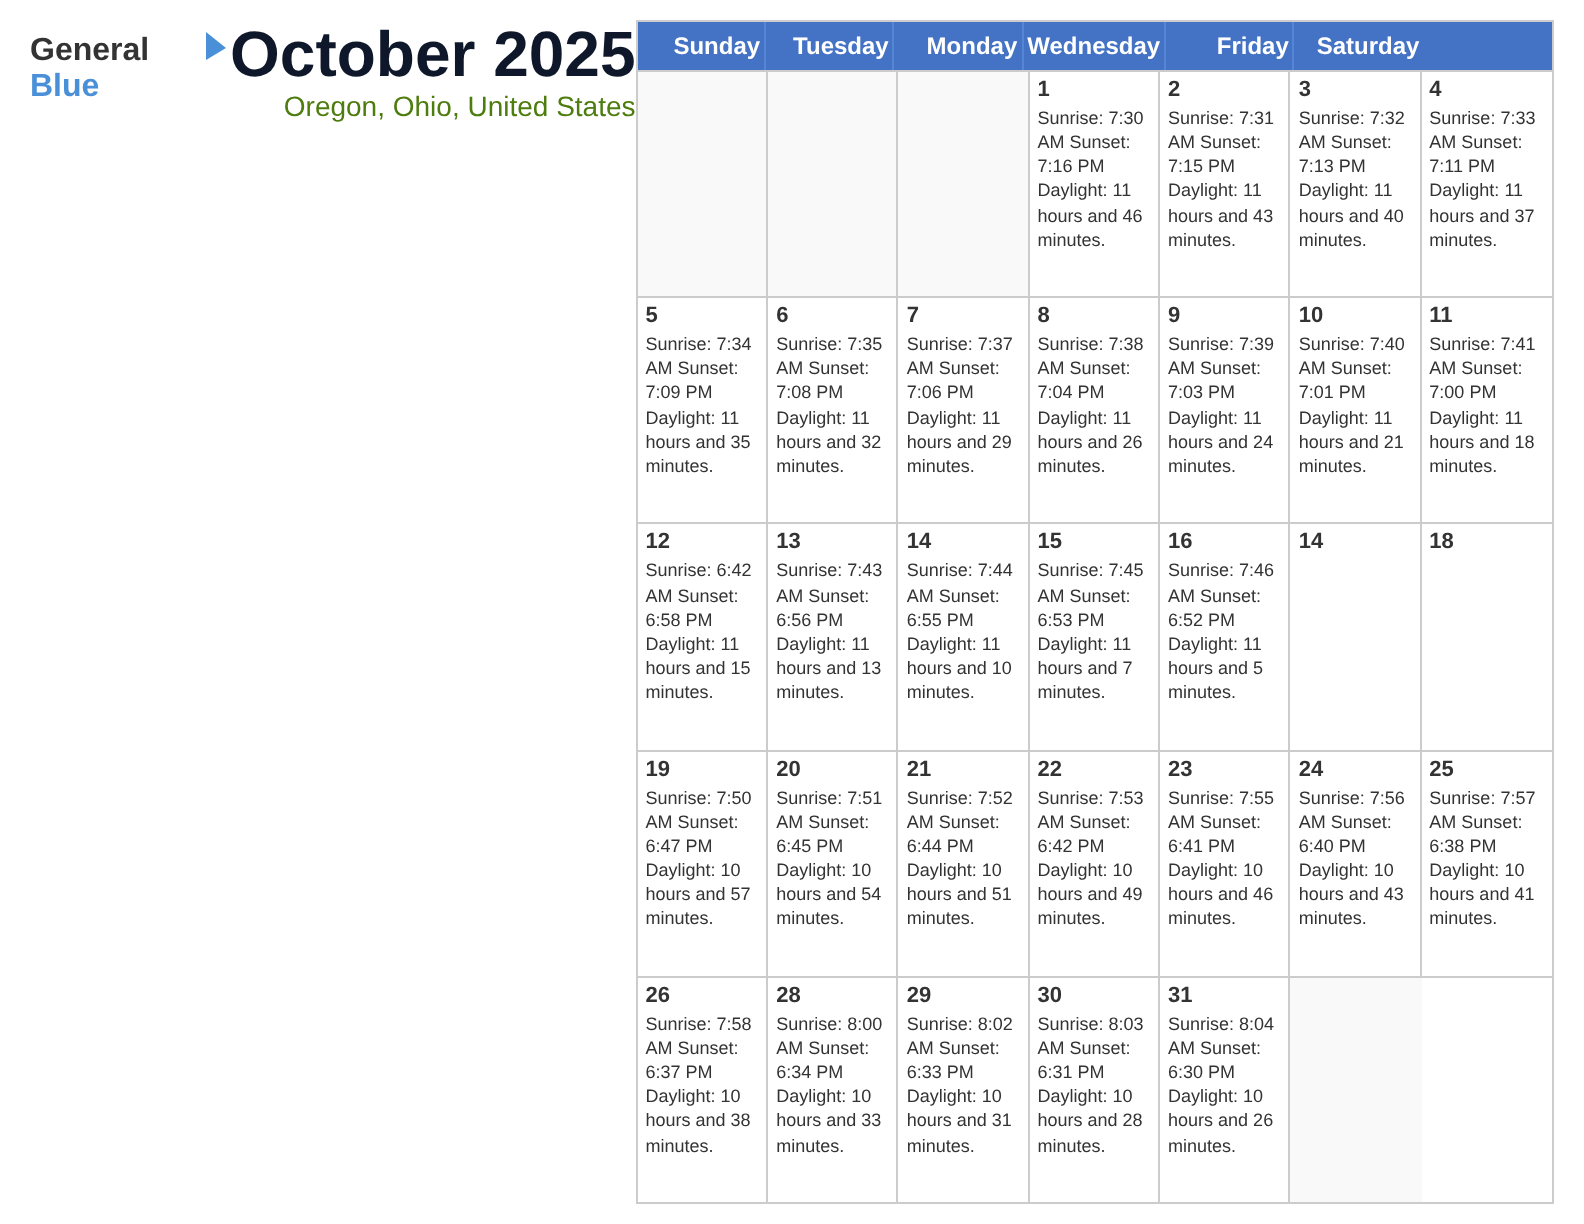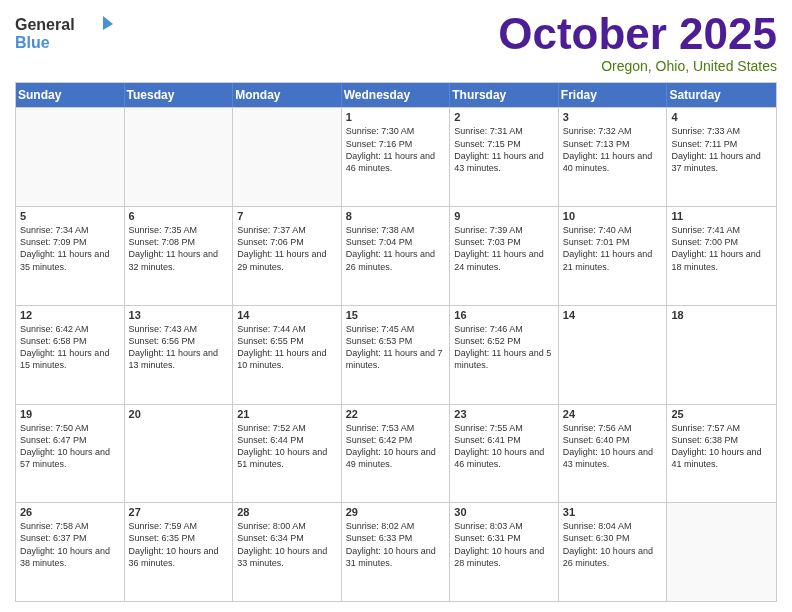--- a/index.html
+++ b/index.html
@@ -8,40 +8,40 @@
       background: #fff;
       width: 792px;
       height: 612px;
       overflow: hidden;
     }
     .page {
       width: 792px;
       height: 612px;
       padding: 10px 15px 10px 15px;
       display: flex;
-      flex-direction: column;
+      flex-direction: row;
     }
     .header {
       display: flex;
       justify-content: space-between;
       align-items: flex-start;
       margin-bottom: 8px;
     }
     .logo {
       display: flex;
       align-items: center;
       gap: 4px;
     }
     .title-area {
       text-align: right;
     }
     .month-title {
-      font-size: 44px;
+      font-size: 32px;
       font-weight: bold;
-      color: #4c1d95;
+      color: #0f172a;
       line-height: 1.1;
     }
     .subtitle {
       font-size: 14px;
       color: #4d7c0f;
     }
     .calendar {
       flex: 1;
       display: flex;
       flex-direction: column;
@@ -49,21 +49,21 @@
     }
     .cal-header-row {
       display: grid;
       grid-template-columns: repeat(7, 1fr);
       background: #4472c4;
     }
     .cal-header-cell {
       color: #fff;
       font-size: 12px;
       font-weight: bold;
-      text-align: left;
+      text-align: right;
       padding: 5px 2px;
       border-right: 1px solid #5585d5;
     }
     .cal-header-cell:last-child { border-right: none; }
     .cal-body {
       flex: 1;
       display: flex;
       flex-direction: column;
     }
     .cal-week {
@@ -111,21 +111,20 @@
       <div class="subtitle">Oregon, Ohio, United States</div>
     </div>
   </div>
 
   <div class="calendar">
     <div class="cal-header-row">
     <div class="cal-header-cell">Sunday</div>
         <div class="cal-header-cell">Tuesday</div>
         <div class="cal-header-cell">Monday</div>
         <div class="cal-header-cell">Wednesday</div>
-        <div class="cal-header-cell">Thursday</div>
         <div class="cal-header-cell">Friday</div>
         <div class="cal-header-cell">Saturday</div>
       </div>
     <div class="cal-body">
     <div class="cal-week">
           <div class="cal-cell empty"></div>
           <div class="cal-cell empty"></div>
           <div class="cal-cell empty"></div>
           <div class="cal-cell">
             <span class="day-num">1</span>
@@ -236,20 +235,23 @@
         </div>
         <div class="cal-week">
           <div class="cal-cell">
             <span class="day-num">19</span>
             <div class="cell-text">Sunrise: 7:50 AM
 Sunset: 6:47 PM
 Daylight: 10 hours and 57 minutes.</div>
           </div>
           <div class="cal-cell">
             <span class="day-num">20</span>
+            <div class="cell-text">Sunrise: 7:51 AM
+Sunset: 6:45 PM
+Daylight: 10 hours and 54 minutes.</div>
           </div>
           <div class="cal-cell">
             <span class="day-num">21</span>
             <div class="cell-text">Sunrise: 7:52 AM
 Sunset: 6:44 PM
 Daylight: 10 hours and 51 minutes.</div>
           </div>
           <div class="cal-cell">
             <span class="day-num">22</span>
             <div class="cell-text">Sunrise: 7:53 AM
@@ -274,26 +276,20 @@
 Sunset: 6:38 PM
 Daylight: 10 hours and 41 minutes.</div>
           </div>
         </div>
         <div class="cal-week">
           <div class="cal-cell">
             <span class="day-num">26</span>
             <div class="cell-text">Sunrise: 7:58 AM
 Sunset: 6:37 PM
 Daylight: 10 hours and 38 minutes.</div>
-          </div>
-          <div class="cal-cell">
-            <span class="day-num">27</span>
-            <div class="cell-text">Sunrise: 7:59 AM
-Sunset: 6:35 PM
-Daylight: 10 hours and 36 minutes.</div>
           </div>
           <div class="cal-cell">
             <span class="day-num">28</span>
             <div class="cell-text">Sunrise: 8:00 AM
 Sunset: 6:34 PM
 Daylight: 10 hours and 33 minutes.</div>
           </div>
           <div class="cal-cell">
             <span class="day-num">29</span>
             <div class="cell-text">Sunrise: 8:02 AM

